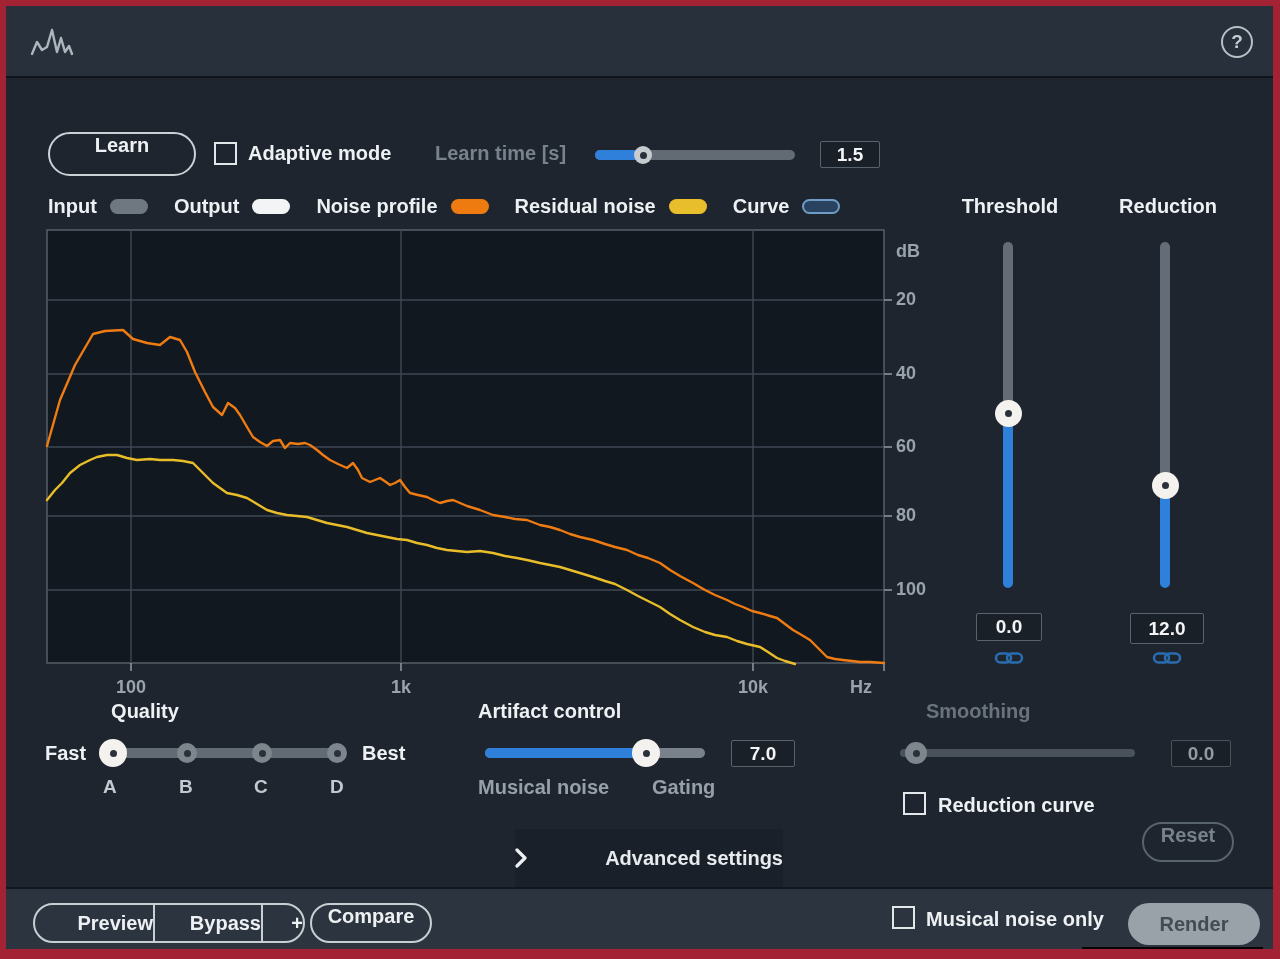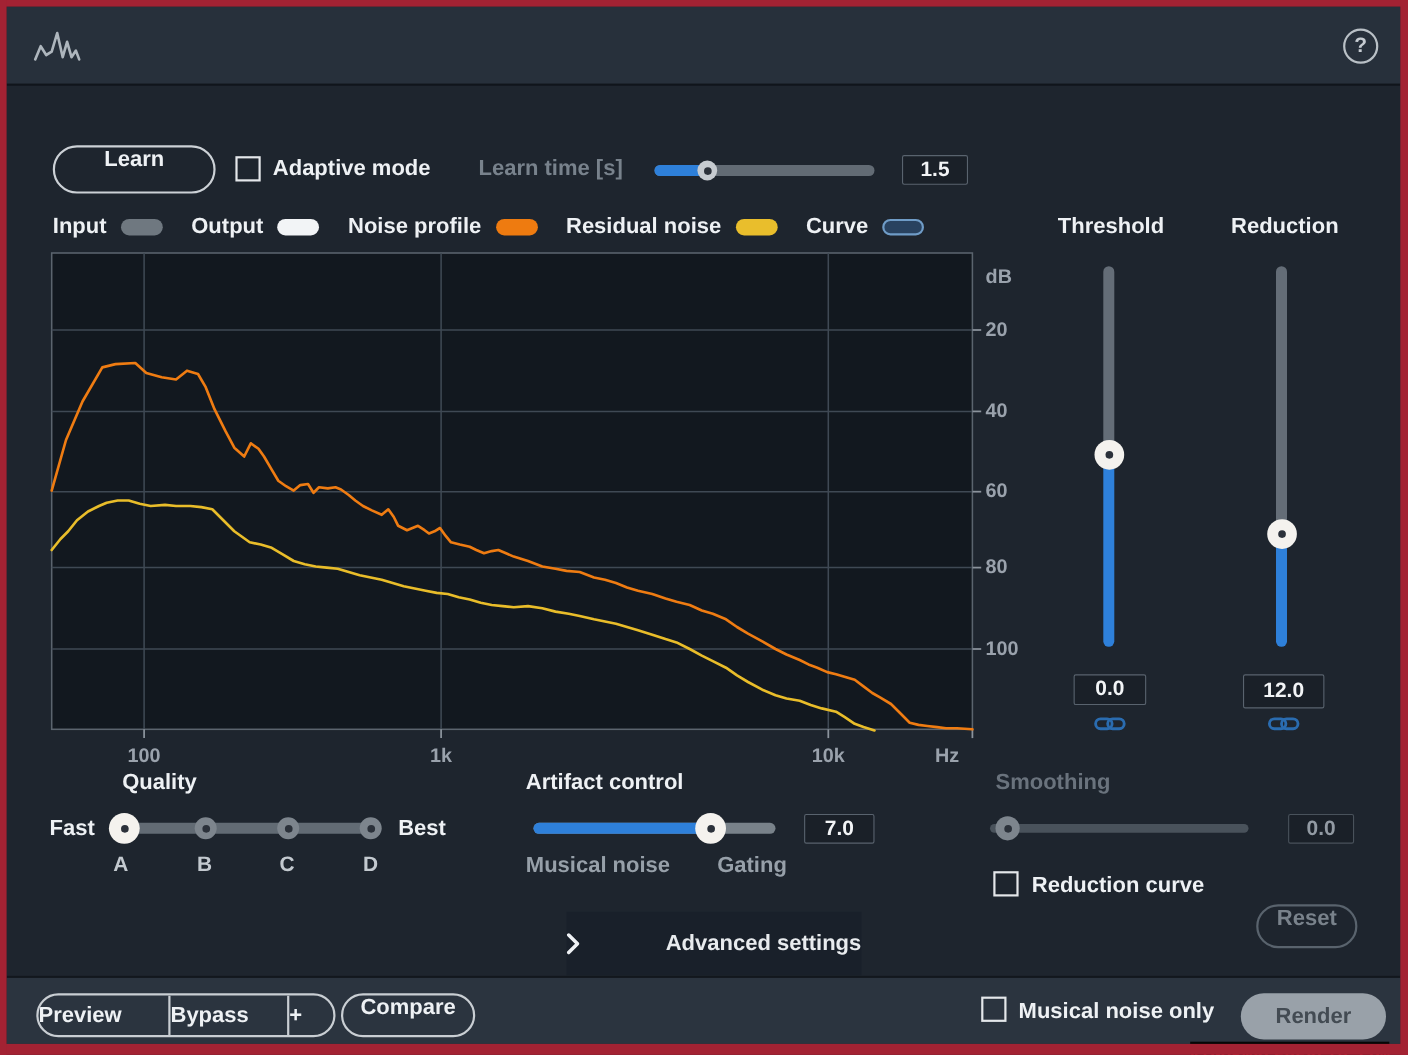--- a/index.html
+++ b/index.html
@@ -19,21 +19,21 @@
   .preset-group { position:absolute; left:468px; top:20px; width:350px; height:42px; border:1px solid #4b5660; display:flex; }
   .preset-select { flex:1; display:flex; align-items:center; padding:0 14px 0 26px; border-right:1px solid #4b5660; cursor:pointer; }
   .preset-label { color:#dfe3e7; font-size:20px; font-weight:bold; flex:1; }
   .hamburger { width:62px; display:flex; flex-direction:column; justify-content:center; align-items:center; gap:5px; cursor:pointer; }
   .hamburger span { display:block; width:34px; height:6px; background:#c3c9cf; }
   .help-btn { position:absolute; right:20px; top:20px; width:32px; height:32px; border:2px solid #b9c0c6; border-radius:50%; color:#c6ccd2; font-size:19px; font-weight:bold; display:flex; align-items:center; justify-content:center; }
 
   .lbl { position:absolute; color:#eef1f4; font-weight:bold; font-size:20px; white-space:nowrap; }
   .lbl.gray { color:#78828c; }
   .lbl.sub { color:#97a0a9; }
-  .lbl.dim { color:#6a737d; }
+  .lbl.dim { color:#6a737d;margin-left:21px; }
 
   .pillbtn { position:absolute; border:2px solid #ccd1d6; border-radius:22px; color:#eef1f4; font-weight:bold; font-size:20px; display:flex; align-items:flex-start; justify-content:center; background:transparent; }
   .checkbox { position:absolute; width:23px; height:23px; border:2.5px solid #e4e7ea; background:transparent; }
 
   .hslider-track { position:absolute; height:10px; border-radius:5px; background:#626b74; }
   .hslider-fill { position:absolute; height:10px; border-radius:5px; background:#2e80da; }
   .knob { position:absolute; border-radius:50%; background:#f4f2ee; }
   .knob::after { content:""; position:absolute; left:50%; top:50%; width:7px; height:7px; margin:-3.5px 0 0 -3.5px; border-radius:50%; background:#2b313a; }
   .knob.gray { background:#c6cbd0; }
   .knob.dgray { background:#7d858d; }
@@ -50,21 +50,21 @@
   .axis-label { position:absolute; color:#9aa2ac; font-size:18px; font-weight:600; }
 
   .vtrack-gray { position:absolute; width:10px; background:#646d77; border-radius:5px 5px 0 0; }
   .vtrack-blue { position:absolute; width:10px; background:#2e80da; border-radius:0 0 5px 5px; }
 
   .adv-panel { position:absolute; left:515px; top:829px; width:268px; height:58px; background:#19202a; display:flex; align-items:center; justify-content:space-between; gap:14px; cursor:pointer; }
   .adv-panel .txt { color:#e8ebee; font-weight:bold; font-size:20px; }
 
   .footer { position:absolute; left:6px; top:887px; width:1267px; height:62px; background:#2b343f; border-top:2px solid #12171d; }
   .seg-group { position:absolute; left:33px; top:903px; height:40px; border:2px solid #c9ced3; border-radius:20px; display:flex; overflow:hidden; }
-  .seg { display:flex; align-items:center; justify-content:flex-start; color:#eef1f4; font-weight:bold; font-size:20px; cursor:pointer; }
+  .seg { display:flex; align-items:center; justify-content:flex-end; color:#eef1f4; font-weight:bold; font-size:20px; cursor:pointer; }
   .seg + .seg { border-left:2px solid #c9ced3; }
   .render-btn { position:absolute; left:1128px; top:903px; width:132px; height:42px; border-radius:21px; background:#99a1a9; color:#434b53; font-weight:bold; font-size:20px; display:flex; align-items:center; justify-content:center; z-index:30; }
   .watermark { position:absolute; left:1082px; top:921px; width:181px; height:22px; background:#060606; color:#ff2020; font-family:"DejaVu Sans Mono", monospace; font-weight:bold; font-size:16px; display:flex; align-items:center; justify-content:center; letter-spacing:0px; z-index:40; white-space:nowrap;margin-top:26px; }
 
   .linksvg { position:absolute; }
 </style>
 </head>
 <body>
 
 <div class="root">

